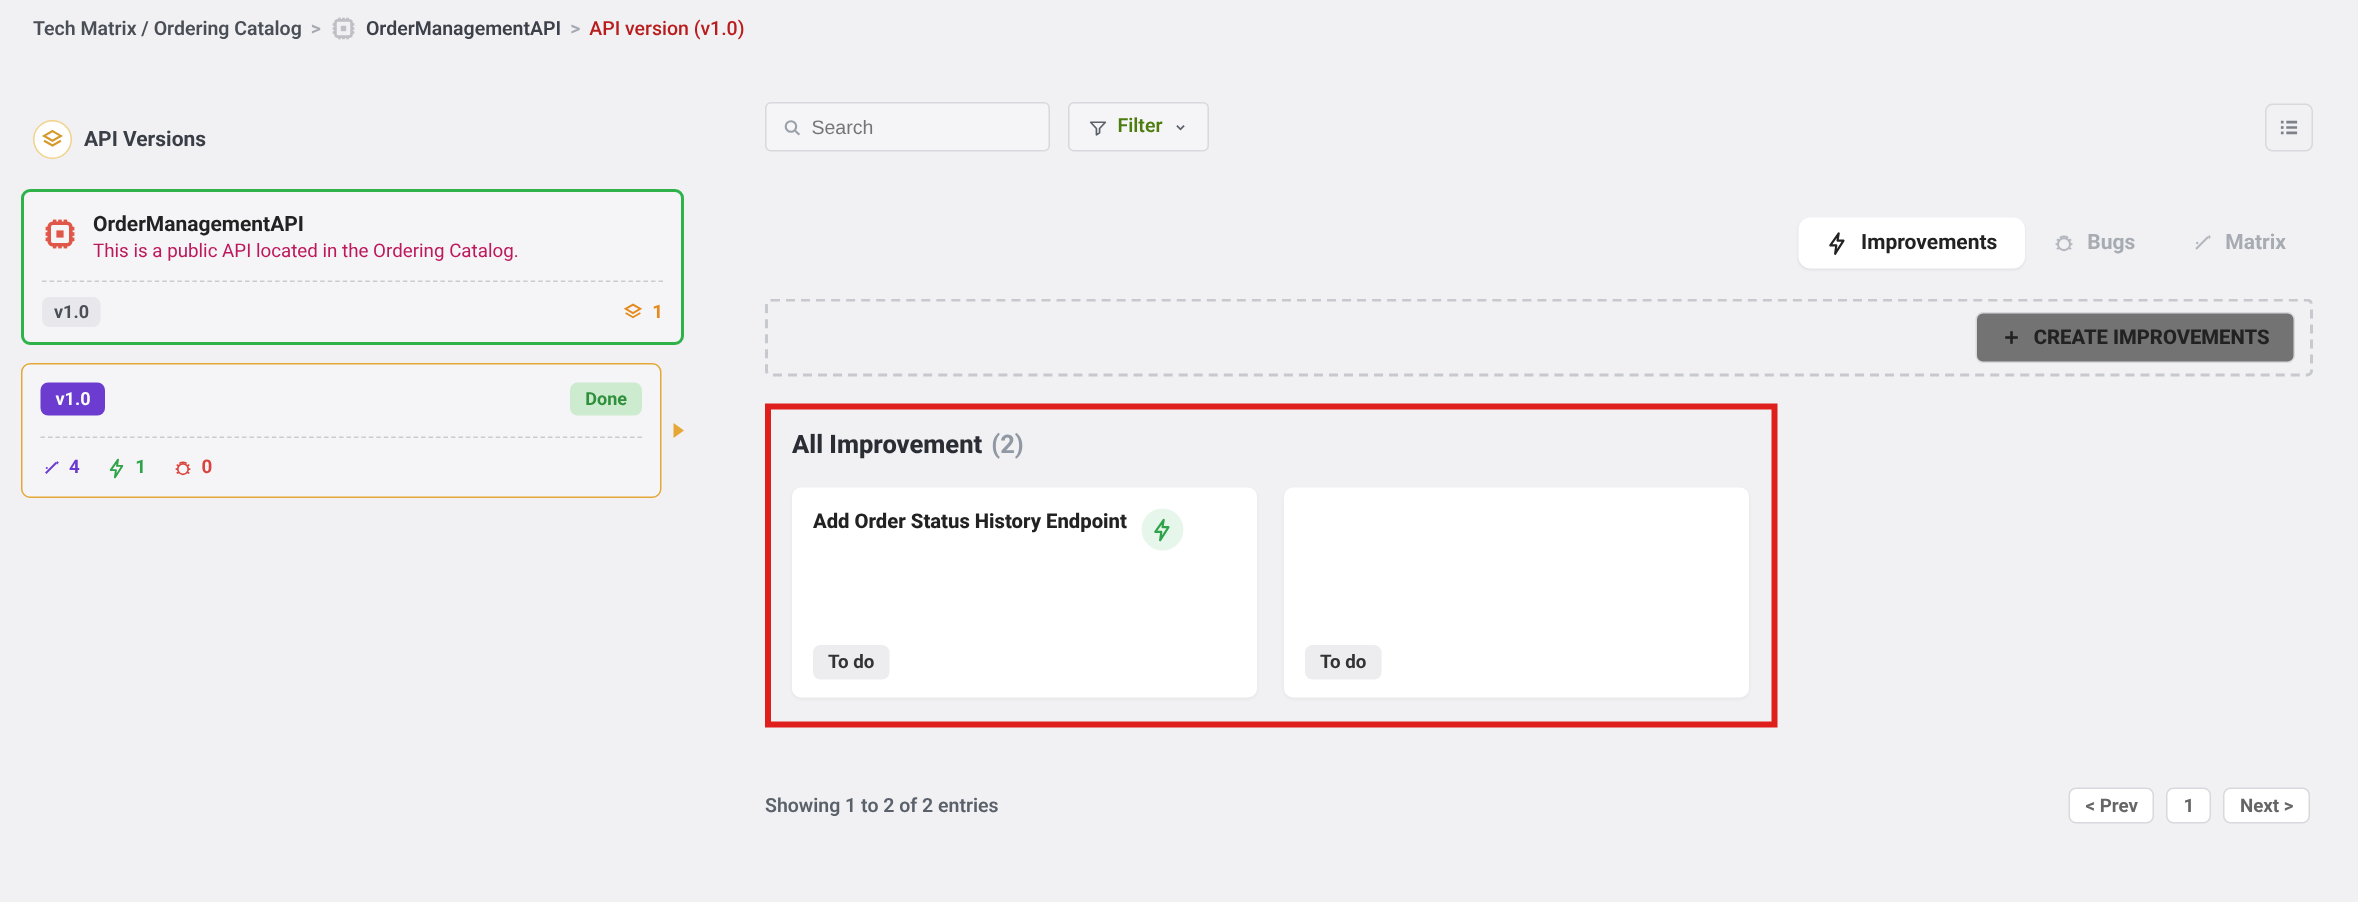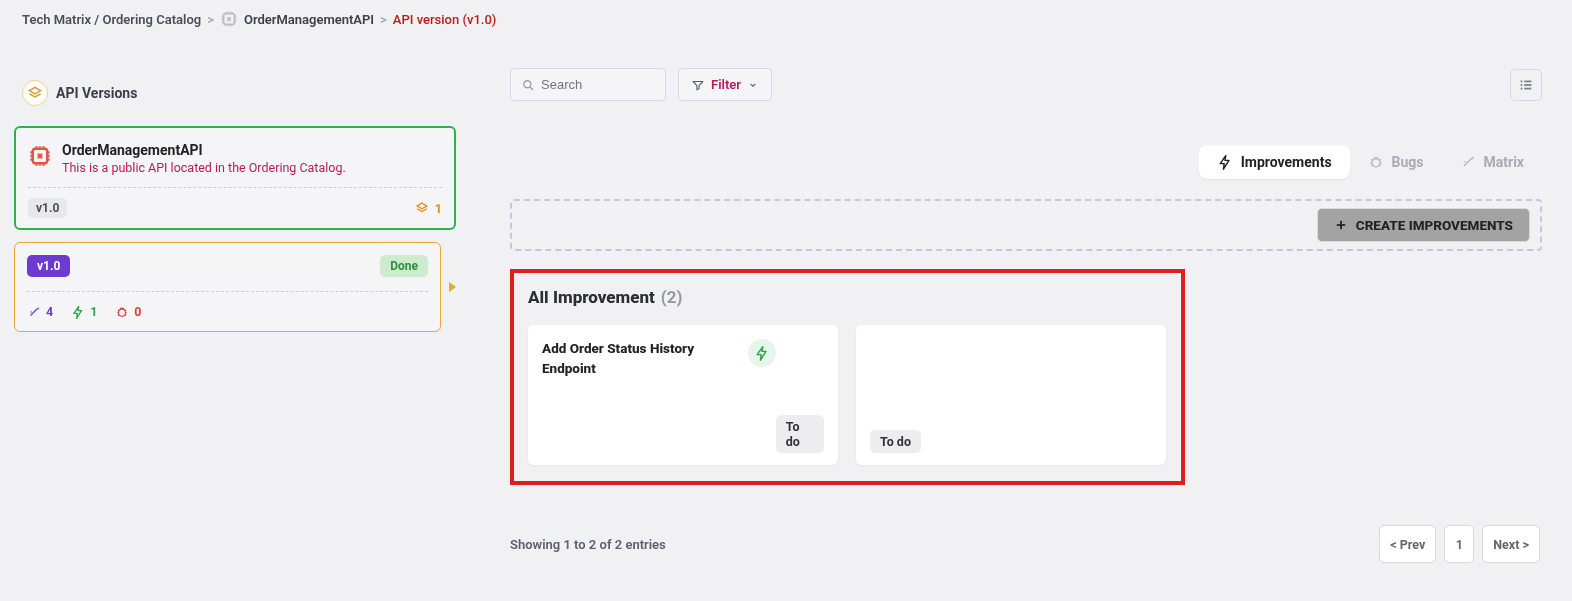--- a/index.html
+++ b/index.html
@@ -130,37 +130,37 @@
   .main {
     flex: 1;
     padding: 20px 30px 0 40px;
     display: flex; flex-direction: column;
   }
   .toolbar {
     display: flex; align-items: center; gap: 12px;
     margin-top: 10px;
   }
   .search-box {
-    width: 156px; height: 33px;
+    width: 190px; height: 33px;
     border: 1px solid #d8d8dd;
     border-radius: 4px;
     background: #f5f5f7;
     display: flex; align-items: center; gap: 6px;
     padding: 0 10px;
     color: #888;
   }
   .search-box input { border: none; outline: none; background: transparent; font-size: 13px; color: #444; width: 100%; }
   .filter-btn {
     height: 33px;
     border: 1px solid #d8d8dd;
     border-radius: 4px;
     background: #f5f5f7;
     display: inline-flex; align-items: center; gap: 6px;
     padding: 0 12px;
-    color: #be185d; font-size: 13px; font-weight: 600;
+    color: #4d7c0f; font-size: 13px; font-weight: 600;
     cursor: pointer;
   }
   .spacer { flex: 1; }
   .list-toggle {
     width: 32px; height: 32px;
     border: 1px solid #d8d8dd;
     border-radius: 5px;
     background: #f1f1f4;
     display: inline-flex; align-items: center; justify-content: center;
     color: #8a8f97;
@@ -187,21 +187,21 @@
   
   .dropzone {
     margin-top: 20px;
     border: 2px dashed #c7c9cf;
     border-radius: 4px;
     height: 52px;
     display: flex; align-items: center; justify-content: flex-end;
     padding-right: 10px;
   }
   .create-btn {
-    background: #a3a3a3;
+    background: #737373;
     border: 1px solid #d8d8dd;
     border-radius: 5px;
     padding: 8px 16px;
     font-size: 13.5px; font-weight: 800;
     display: inline-flex; align-items: center; gap: 8px;
     color: #222; cursor: pointer;
   }
 
   
   .highlight-zone {
@@ -217,21 +217,21 @@
   .list-title .count { color: #9099a3; font-weight: 700; }
   .cards {
     display: flex; gap: 18px; margin-top: 18px;
   }
   .card {
     width: 310px; min-height: 140px;
     background: #fff;
     border-radius: 6px;
     box-shadow: 0 1px 3px rgba(0,0,0,.05);
     padding: 14px 14px 12px 14px;
-    display: flex; flex-direction: row;
+    display: flex; flex-direction: column;
     cursor: pointer;
   }
   .card-head { display: flex; gap: 10px; align-items: flex-start; }
   .card-title { font-size: 13.5px; font-weight: 800; color: #222; max-width: 240px; line-height: 1.45; }
   .card-icon {
     width: 28px; height: 28px; border-radius: 50%;
     background: #e6f6ea;
     display: inline-flex; align-items: center; justify-content: center;
     flex-shrink: 0;
   }
@@ -247,21 +247,21 @@
 
   
   .main-footer {
     display: flex; align-items: center; justify-content: space-between;
     margin-top: 40px;
     padding-right: 2px;
   }
   .showing { font-size: 13px; color: #5a616a; font-weight: 600; }
   .pager { display: flex; gap: 8px; }
   .pager .pbtn {
-    height: 38px; min-width: 30px;
+    height: 24px; min-width: 30px;
     padding: 0 10px;
     border: 1px solid #d8d8dd;
     border-radius: 5px;
     background: #fff;
     font-size: 12.5px; font-weight: 700;
     color: #666;
     display: inline-flex; align-items: center; justify-content: center;
     cursor: pointer;
   }
 

